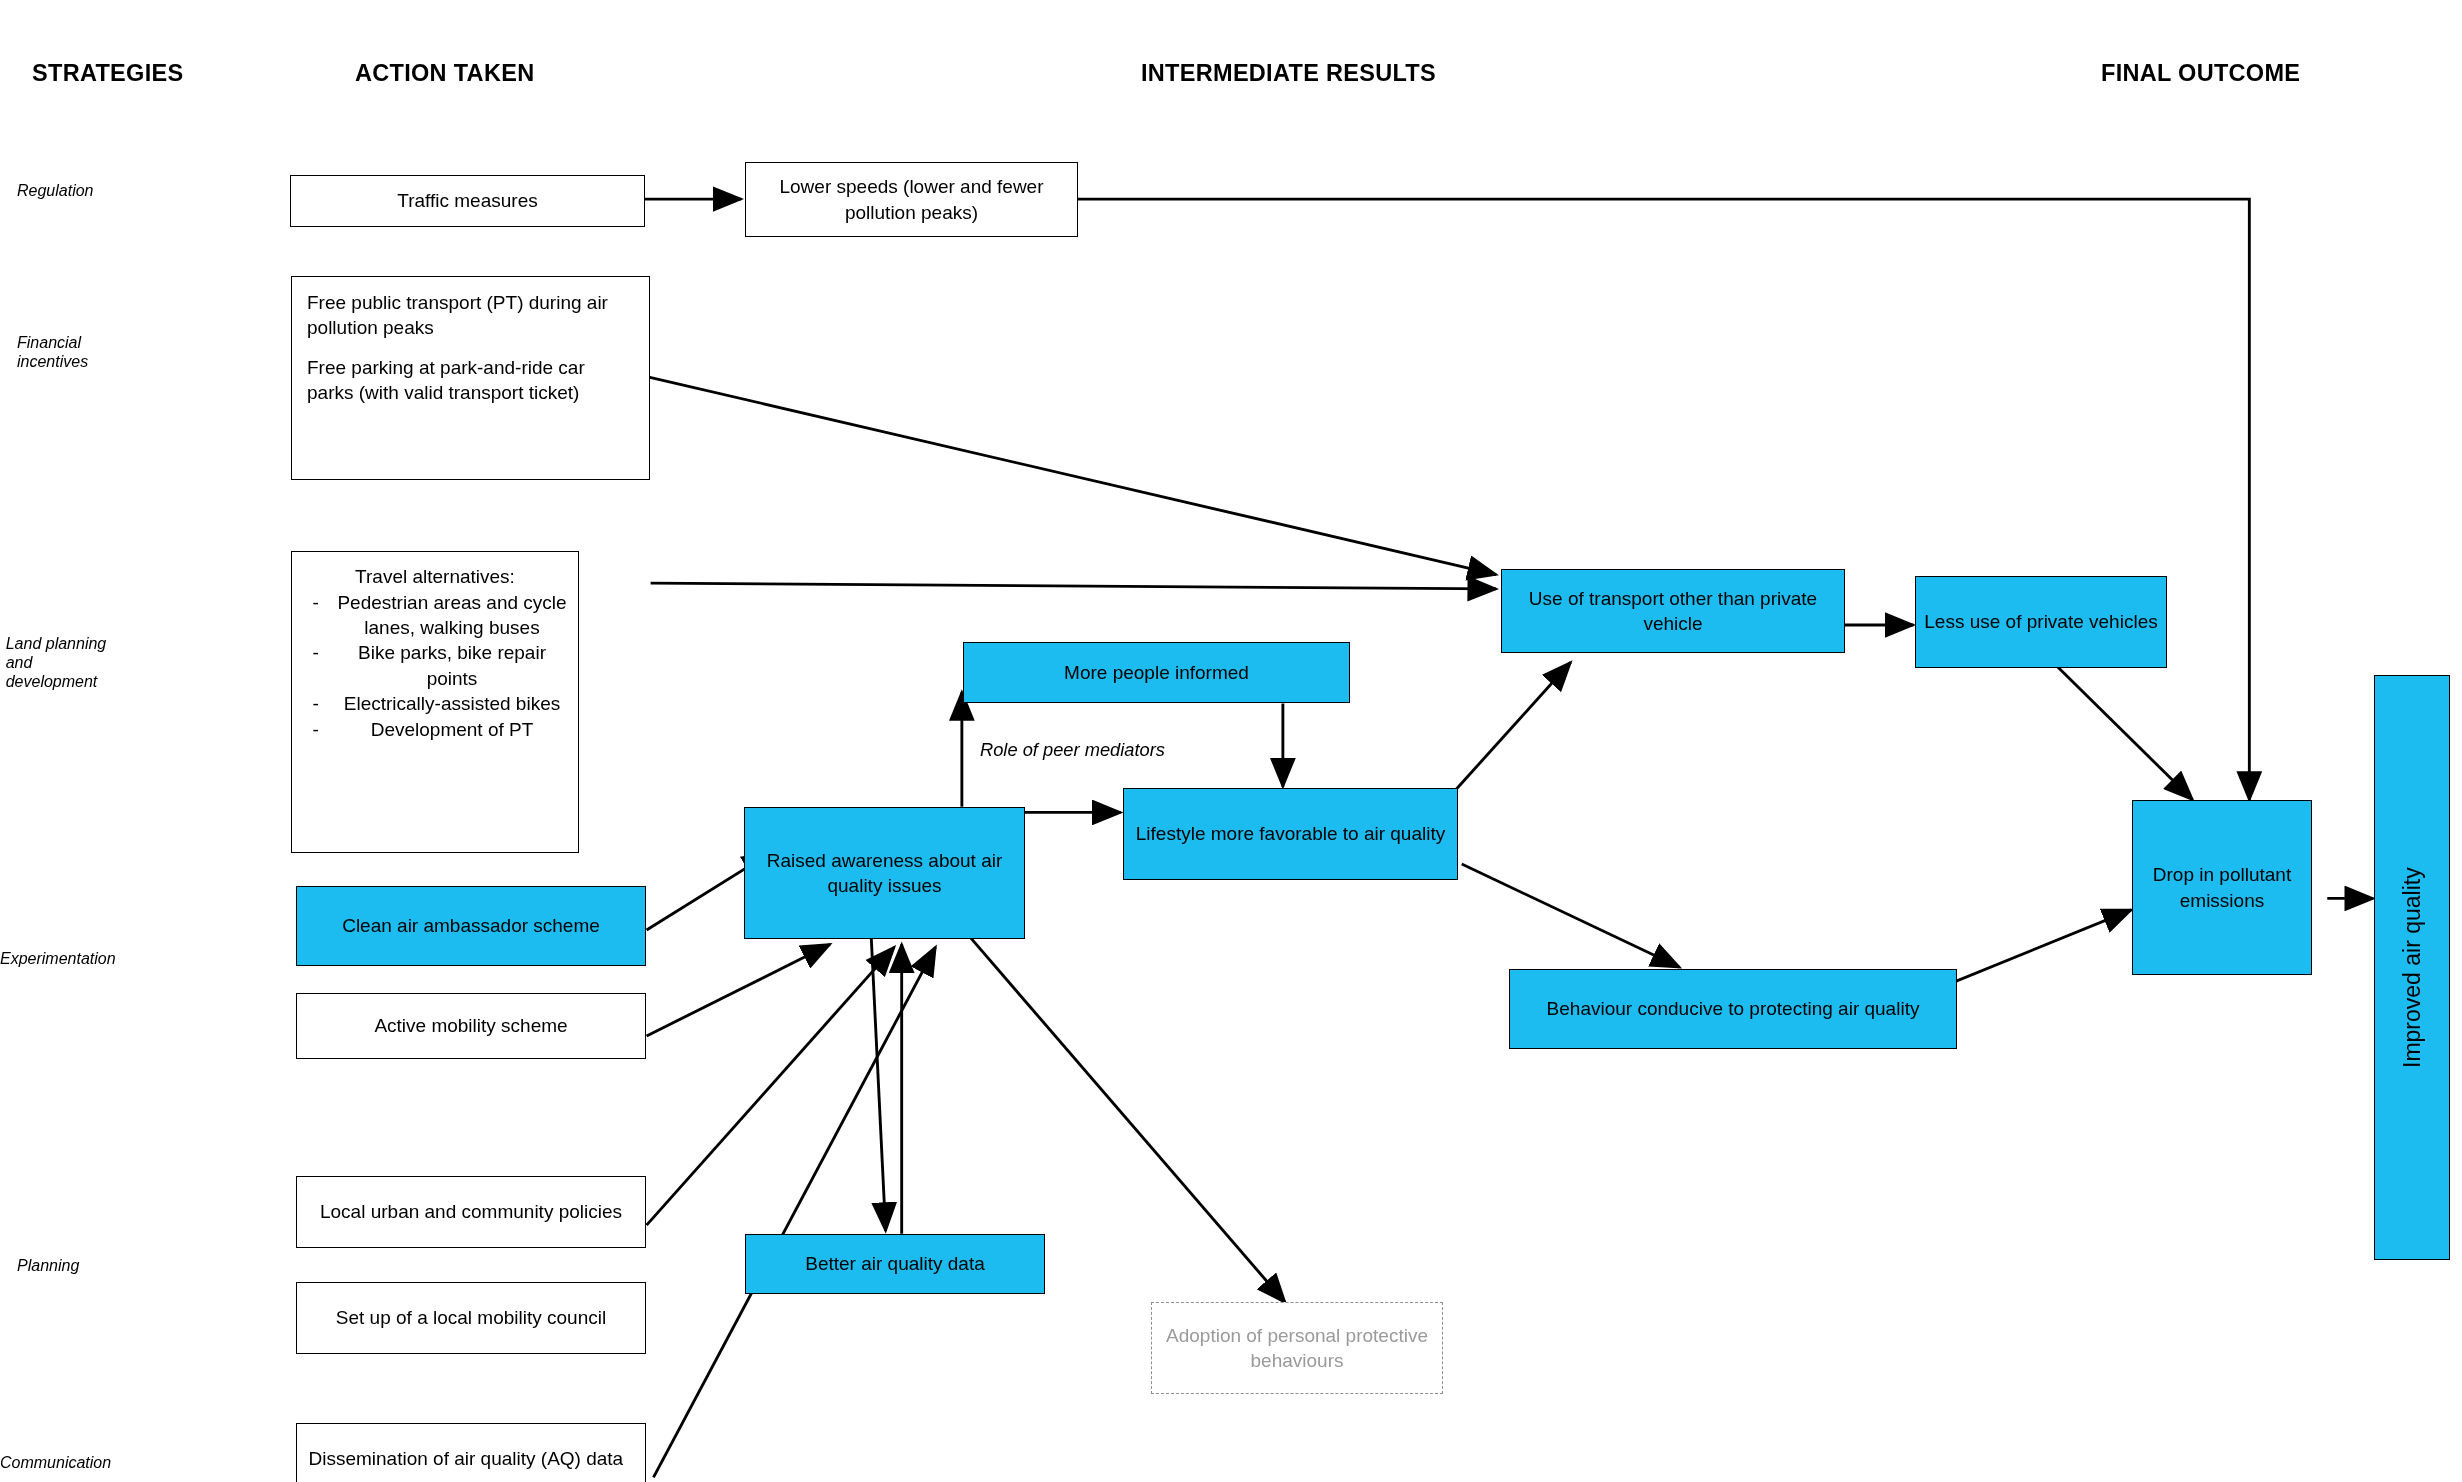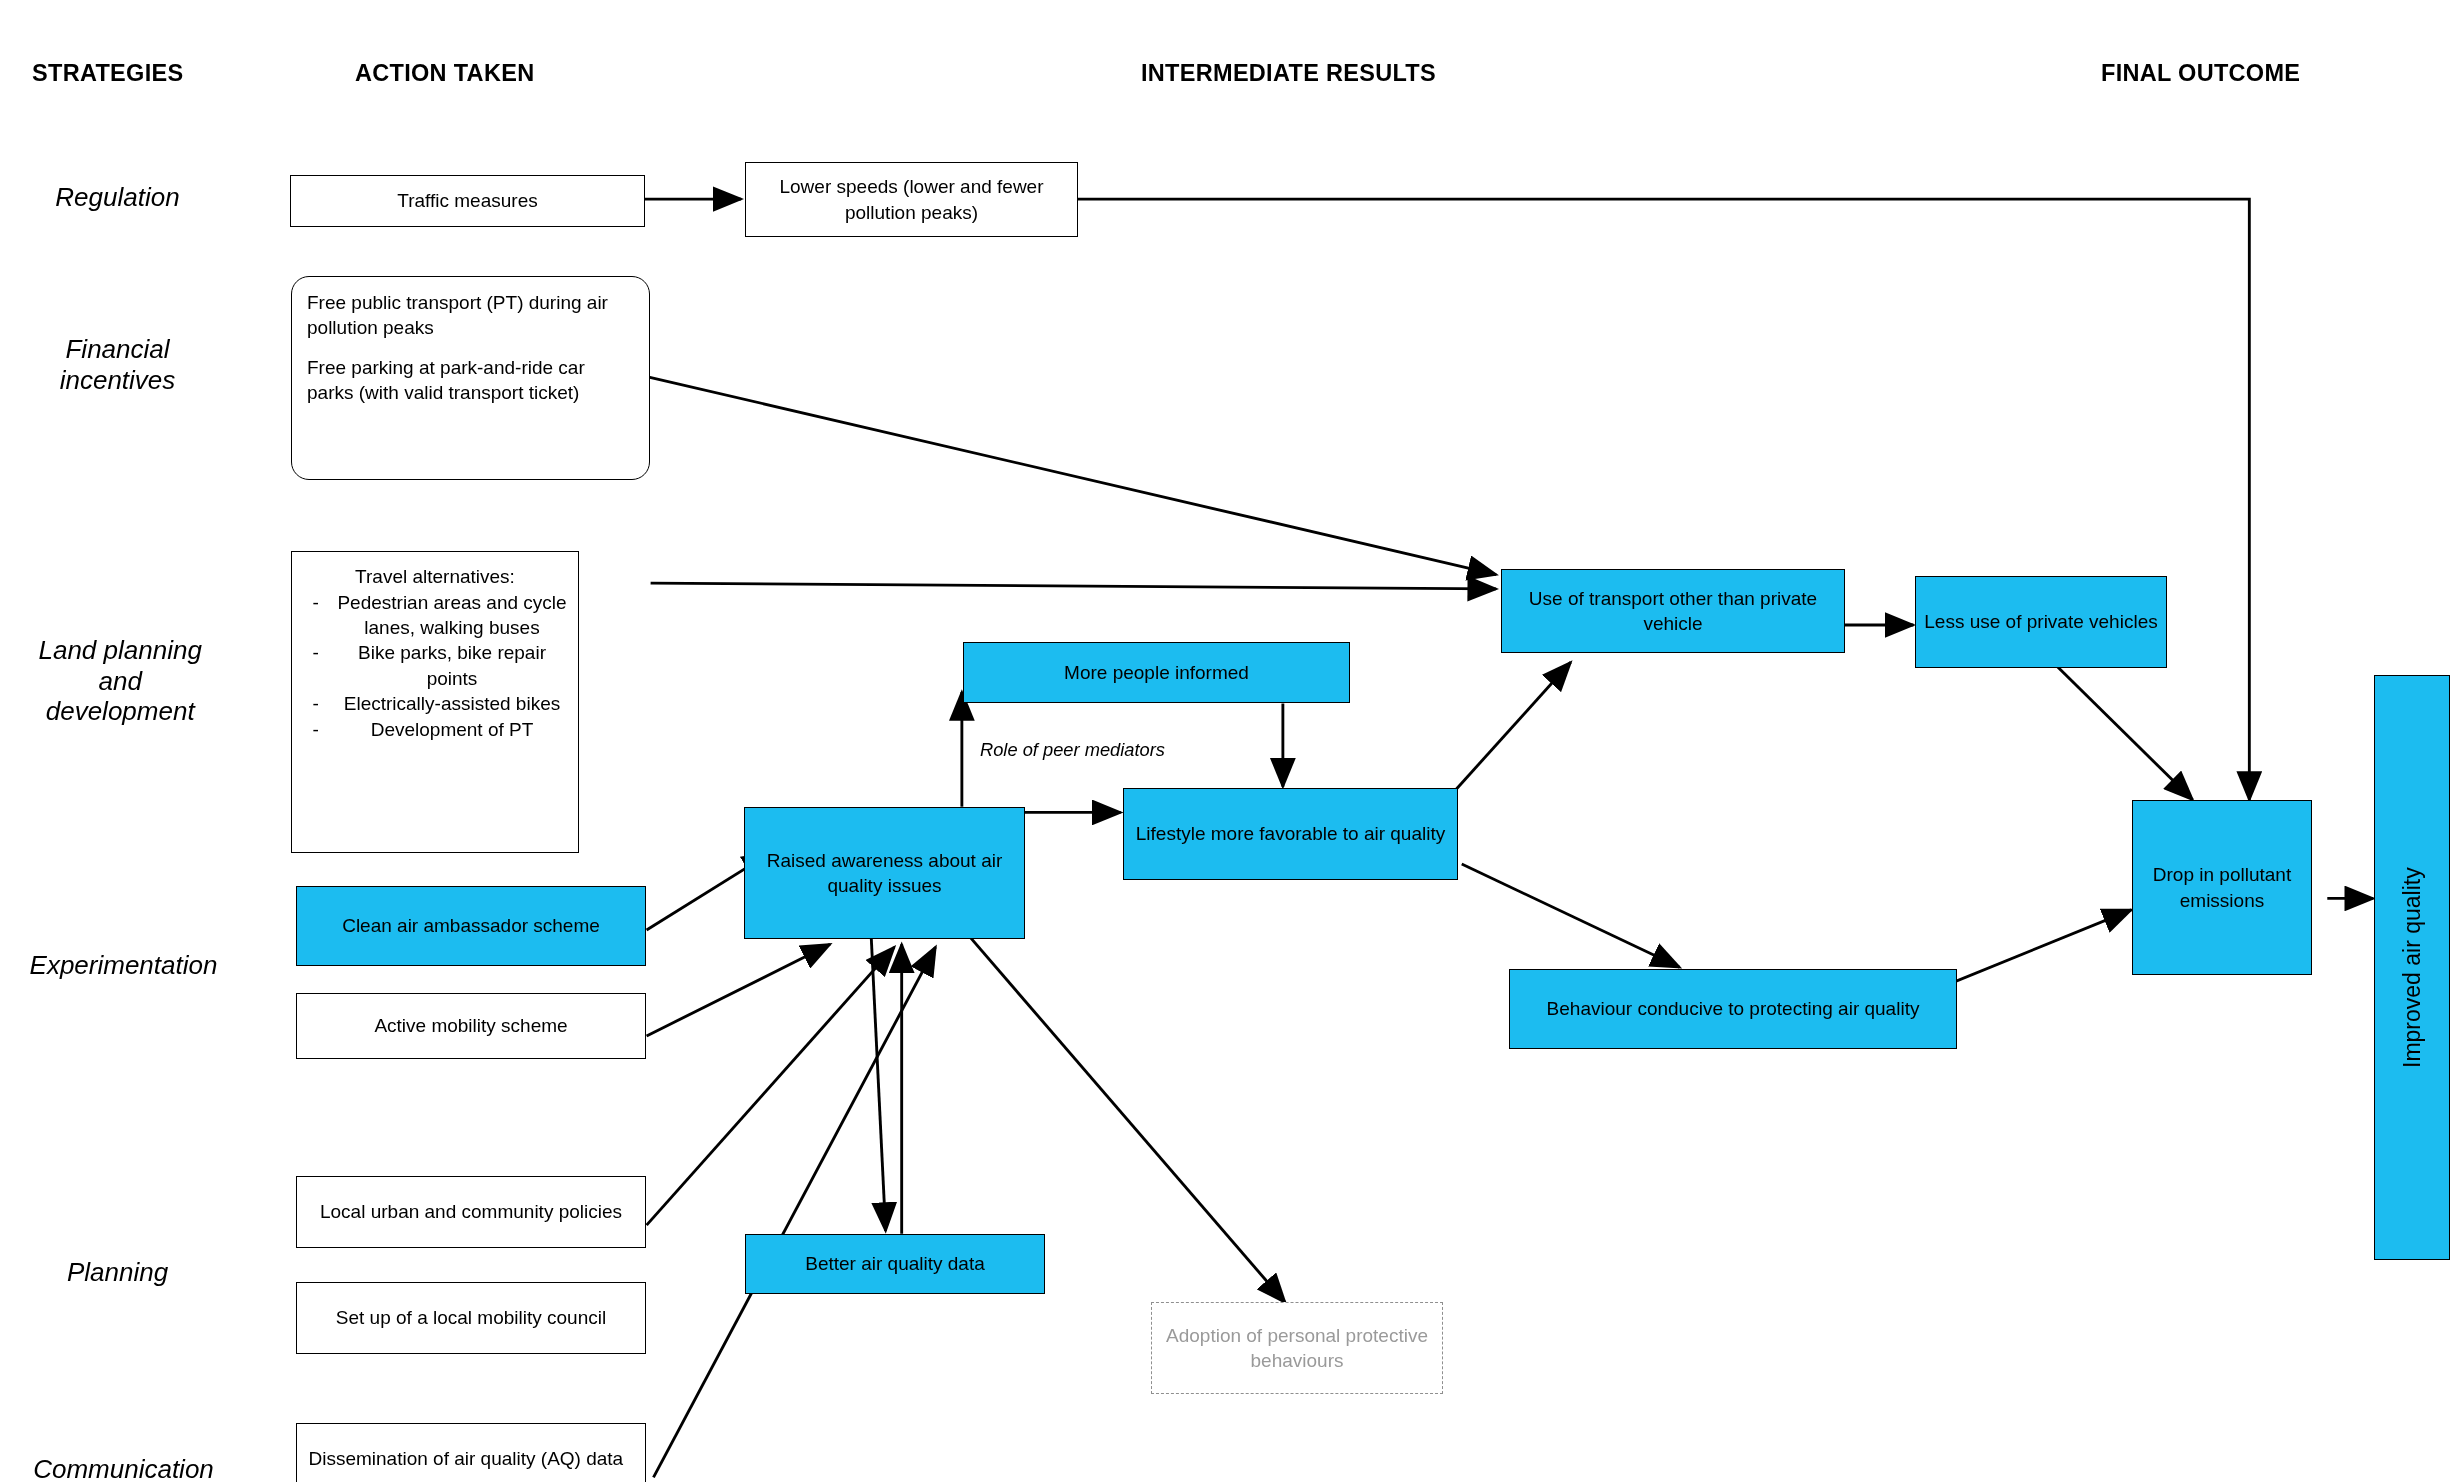--- a/index.html
+++ b/index.html
@@ -33,23 +33,22 @@
     font-size: 23.5px;
     letter-spacing: 0.3px;
     color: #000000;
     white-space: nowrap;
   }
 
   
   .strategy-label {
     position: absolute;
     font-style: italic;
-    font-size: 26px;
-    color: #000000;
-    text-align: center;
+    font-size: 16px;
+    color: #000000;
     line-height: 1.18;
   }
 
   
   .node {
     position: absolute;
     box-sizing: border-box;
     border: 1.7px solid #000000;
     background: #ffffff;
     color: #000000;
@@ -195,21 +194,21 @@
 development</div>
 
   <div class="strategy-label" style="left:0px; top:906px; width:247px;">Experimentation</div>
 
   <div class="strategy-label" style="left:17px; top:1213px; width:201px;">Planning</div>
 
   <div class="strategy-label" style="left:0px; top:1410px; width:247px;">Communication</div>
 
   <div class="node" style="left:290px; top:131px; width:355px; height:52px;">Traffic measures</div>
 
-  <div class="node left-align top-align" style="left:291px; top:232px; width:359px; height:204px; padding:12.6px 15px;border-radius:18px;">
+  <div class="node left-align top-align" style="left:291px; top:232px; width:359px; height:204px; padding:12.6px 15px;">
     <div class="stack">
       <div>Free public transport (PT) during air pollution peaks</div>
       <div>Free parking at park-and-ride car parks (with valid transport ticket)</div>
     </div>
   </div>
 
   <div class="node left-align top-align" style="left:291px; top:507px; width:288px; height:302px; padding:11.5px 8px;text-align:center;">
     <div style="width:100%;">
       <div class="bullet-head">Travel alternatives:</div>
       <ul class="bullets">

